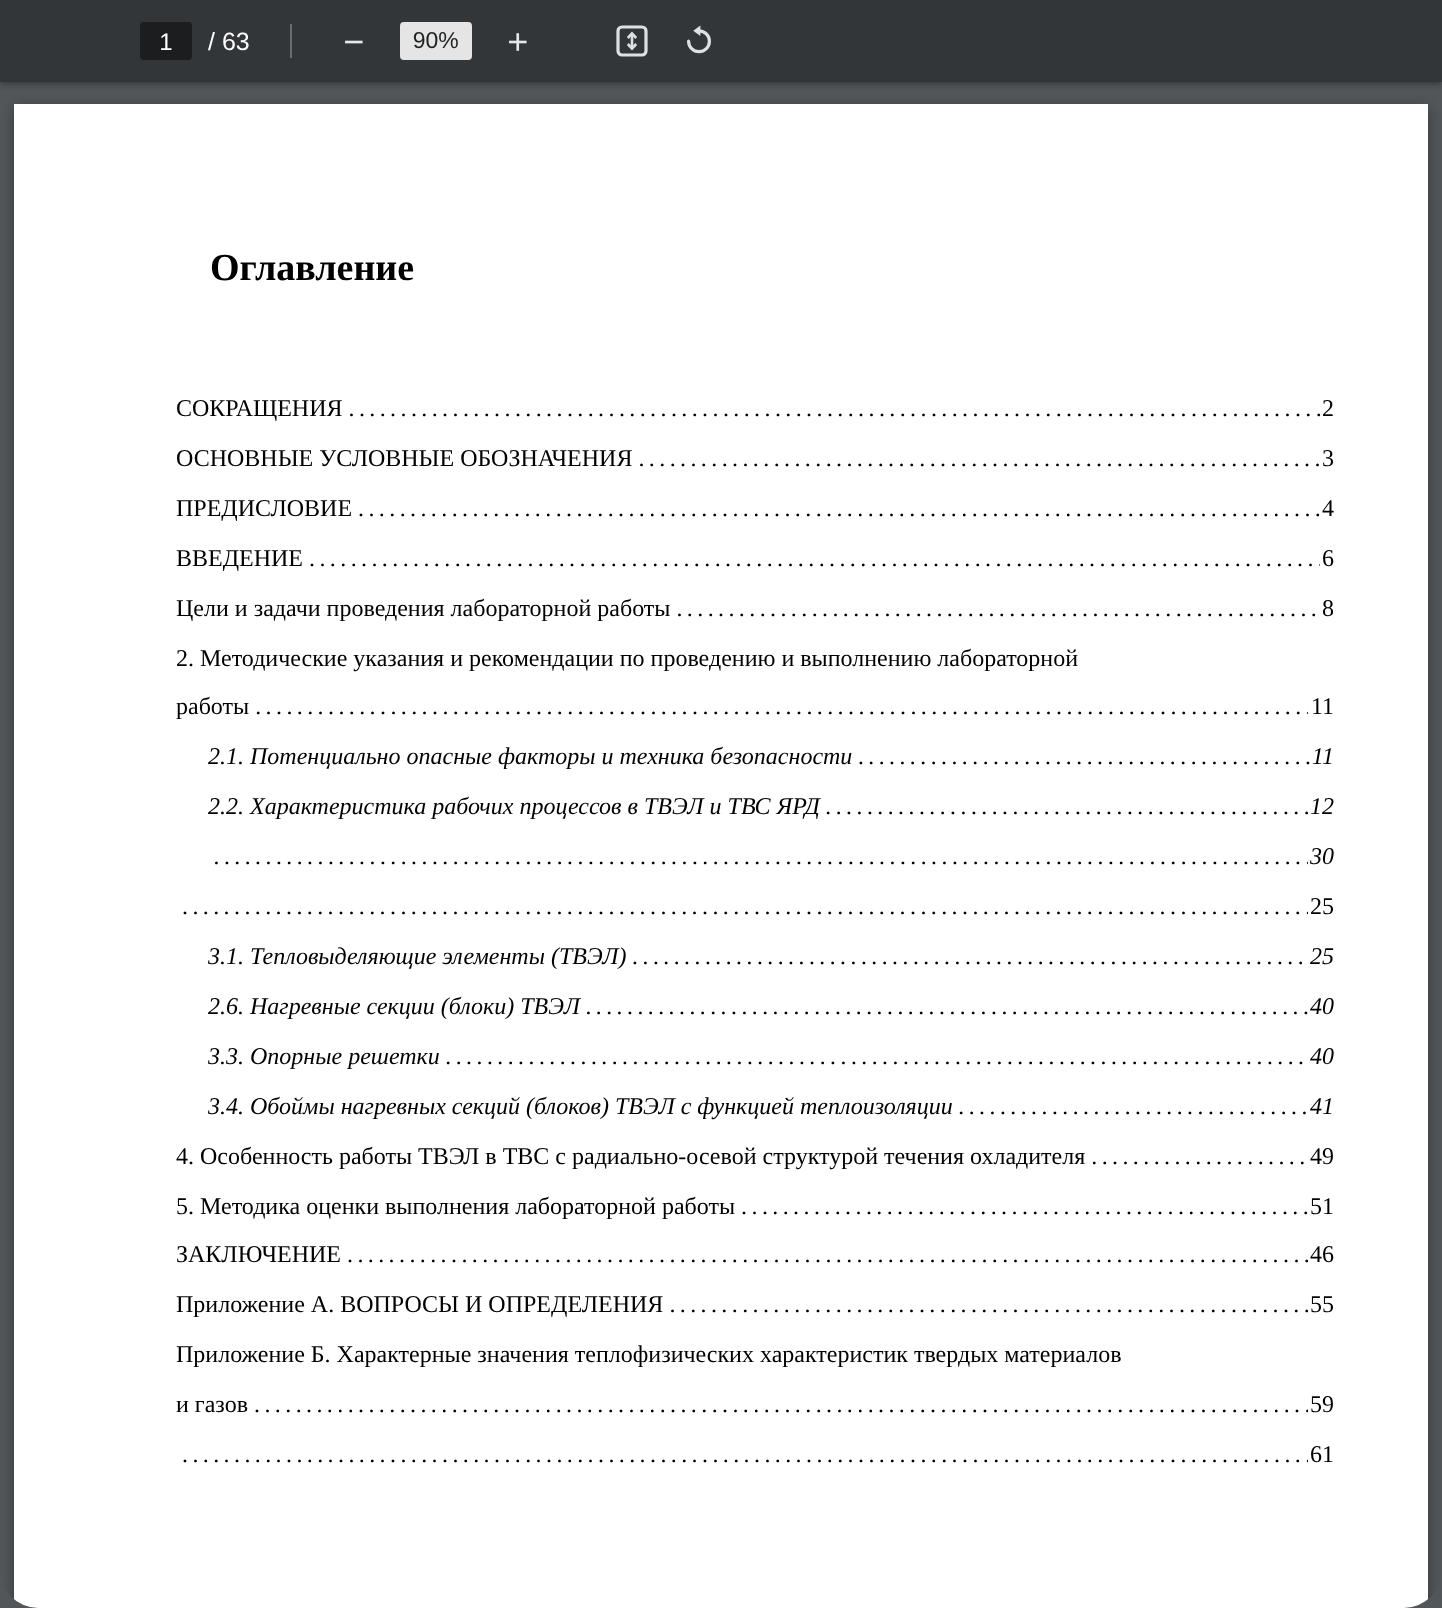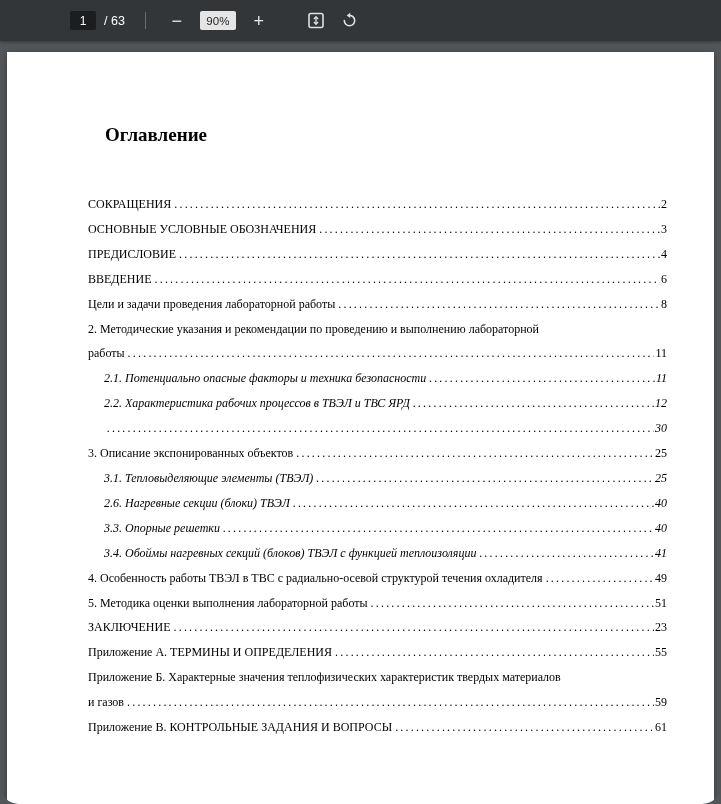--- a/index.html
+++ b/index.html
@@ -200,21 +200,20 @@
           <div class="toc-row toc-indent">
             <span class="toc-text">2.2. Характеристика рабочих процессов в ТВЭЛ и ТВС ЯРД</span>
             <span class="toc-leader"></span>
             <span class="toc-page">12</span>
           </div>
           <div class="toc-row toc-indent">
             <span class="toc-leader"></span>
             <span class="toc-page">30</span>
           </div>
           <div class="toc-row">
-            <span class="toc-text">3. Описание экспонированных объектов</span>
             <span class="toc-leader"></span>
             <span class="toc-page">25</span>
           </div>
           <div class="toc-row toc-indent">
             <span class="toc-text">3.1. Тепловыделяющие элементы (ТВЭЛ)</span>
             <span class="toc-leader"></span>
             <span class="toc-page">25</span>
           </div>
           <div class="toc-row toc-indent">
             <span class="toc-text">2.6. Нагревные секции (блоки) ТВЭЛ</span>
@@ -237,36 +236,35 @@
             <span class="toc-page">49</span>
           </div>
           <div class="toc-row">
             <span class="toc-text">5. Методика оценки  выполнения лабораторной работы</span>
             <span class="toc-leader"></span>
             <span class="toc-page">51</span>
           </div>
           <div class="toc-row">
             <span class="toc-text">ЗАКЛЮЧЕНИЕ</span>
             <span class="toc-leader"></span>
-            <span class="toc-page">23</span>
-          </div>
-          <div class="toc-row">
-            <span class="toc-text">Приложение А. ТЕРМИНЫ И ОПРЕДЕЛЕНИЯ</span>
+            <span class="toc-page">46</span>
+          </div>
+          <div class="toc-row">
+            <span class="toc-text">Приложение А. ВОПРОСЫ И ОПРЕДЕЛЕНИЯ</span>
             <span class="toc-leader"></span>
             <span class="toc-page">55</span>
           </div>
           <div class="toc-row">
             <span class="toc-text">Приложение Б. Характерные значения теплофизических характеристик твердых материалов</span>
           </div>
           <div class="toc-row">
             <span class="toc-text">и  газов</span>
             <span class="toc-leader"></span>
             <span class="toc-page">59</span>
           </div>
           <div class="toc-row">
-            <span class="toc-text">Приложение В. КОНТРОЛЬНЫЕ  ЗАДАНИЯ И ВОПРОСЫ</span>
             <span class="toc-leader"></span>
             <span class="toc-page">61</span>
           </div>
         </div>
     </div>
   </div>
 </div>
 
 </body></html>

